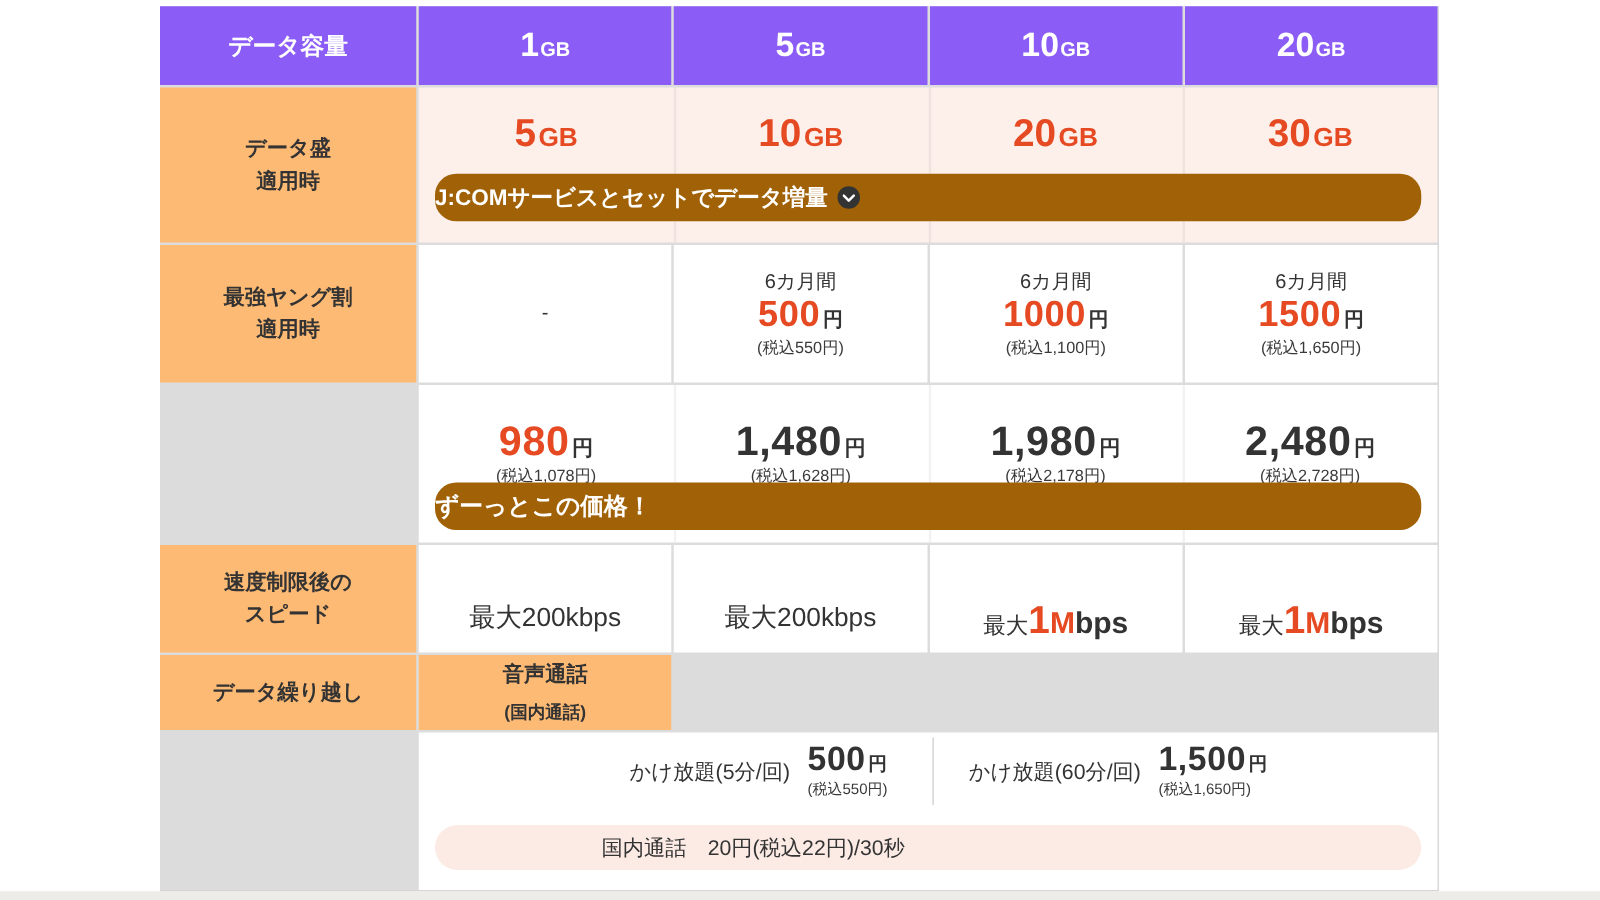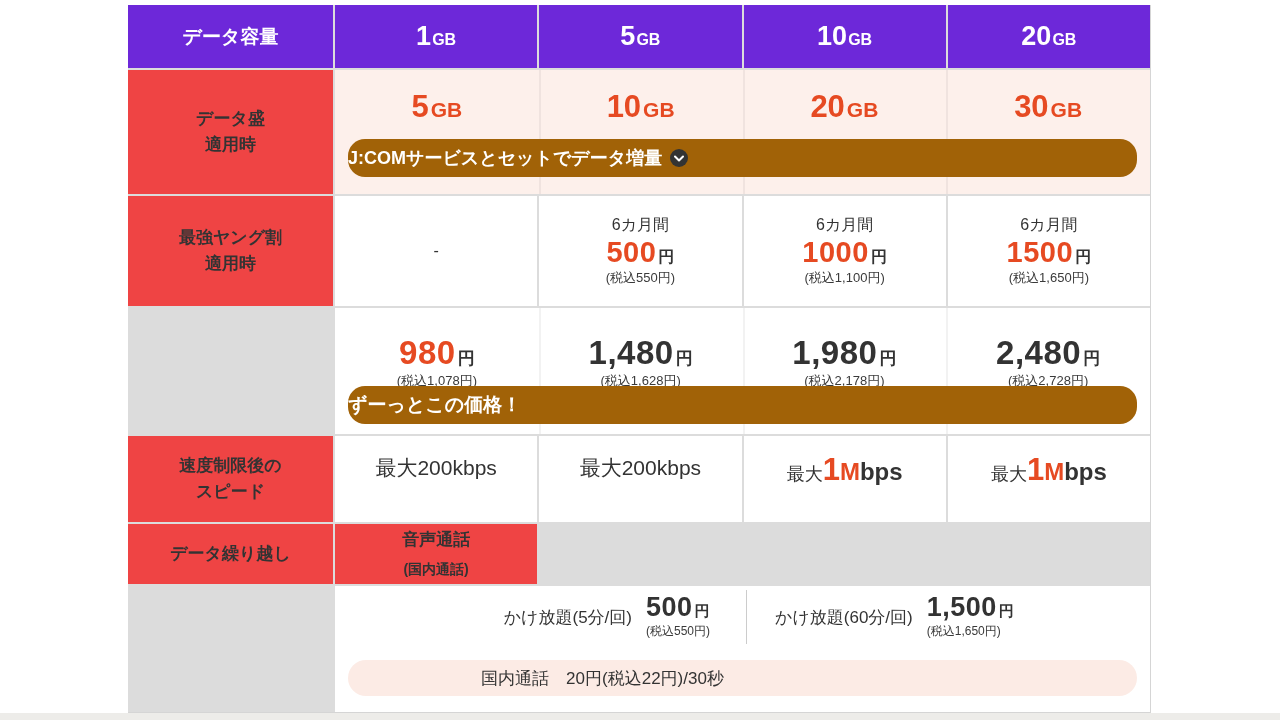--- a/index.html
+++ b/index.html
@@ -6,27 +6,27 @@
   html,body { width:1280px; height:720px; background:#ffffff; overflow:hidden;
               font-family:"Liberation Sans","DejaVu Sans",sans-serif; position:relative; }
 
   .table { position:absolute; left:128px; top:5px; width:1023px;
            display:grid; grid-template-columns:205px 1fr 1fr 1fr 1fr;
            grid-template-rows:63px 124px 110px 126px 86px 60px 126px;
            gap:2px; background:#dcdcdc;
            border-right:1px solid #d5d5d5; border-bottom:1px solid #d5d5d5; }
 
   .cell { background:#ffffff; position:relative; }
-  .head { background:#6d28d9; color:#ffffff; display:flex; align-items:baseline;
+  .head { background:#8b5cf6; color:#ffffff; display:flex; align-items:baseline;
           justify-content:center; font-weight:bold; padding-top:18px; }
   .head.first { align-items:center; padding-top:0; font-size:19px; }
   .hnum { font-size:27px; line-height:1; }
   .hunit { font-size:16px; margin-left:1px; }
 
-  .labelcell { background:#ef4444; color:#333; display:flex; flex-direction:column;
+  .labelcell { background:#fdba74; color:#333; display:flex; flex-direction:column;
                align-items:center; justify-content:center; font-weight:bold;
                font-size:17px; line-height:1.55; text-align:center; }
   .labelcell .sub { font-size:14px; margin-top:6px; }
 
   .merged { grid-column:2/6; overflow:hidden; }
   .pink { background:#fdf0eb; }
 
   .sepline { position:absolute; top:0; bottom:0; width:2px; background:rgba(0,0,0,0.05); z-index:1; }
   .sep25 { left:25%; } .sep50 { left:50%; } .sep75 { left:75%; }
 
@@ -54,21 +54,21 @@
   .yen { font-size:17px; font-weight:bold; color:#333; margin-left:2px; }
   .tax { font-size:13px; color:#3a3a3a; margin-top:2px; }
 
   .ycell { display:flex; flex-direction:column; align-items:center; justify-content:center; }
   .period { font-size:16px; color:#333; }
   .yprice { font-size:29px; font-weight:bold; color:#e64a22; letter-spacing:0.5px; line-height:1.15; }
   .yyen { font-size:16px; font-weight:bold; color:#333; margin-left:2px; }
   .ytax { font-size:13px; color:#3a3a3a; }
   .dash { font-size:16px; color:#333; }
 
-  .scell { display:flex; align-items:baseline; justify-content:center; padding-top:18px; }
+  .scell { display:flex; align-items:baseline; justify-content:center; padding-top:44px; }
   .kbps { font-size:21px; color:#333; }
   .mb-prefix { font-size:18px; color:#333; }
   .mb-num { font-size:31px; font-weight:bold; color:#e64a22; line-height:1; }
   .mb-m { font-size:24px; font-weight:bold; color:#e64a22; }
   .mb-suffix { font-size:24px; font-weight:bold; color:#333; }
 
   .carrycell { display:flex; align-items:center; justify-content:center; }
   .cnormal { font-size:17px; color:#333; }
   .cbold { font-size:22px; font-weight:bold; color:#333; }
   .caccent { font-size:22px; font-weight:bold; color:#e64a22; }

